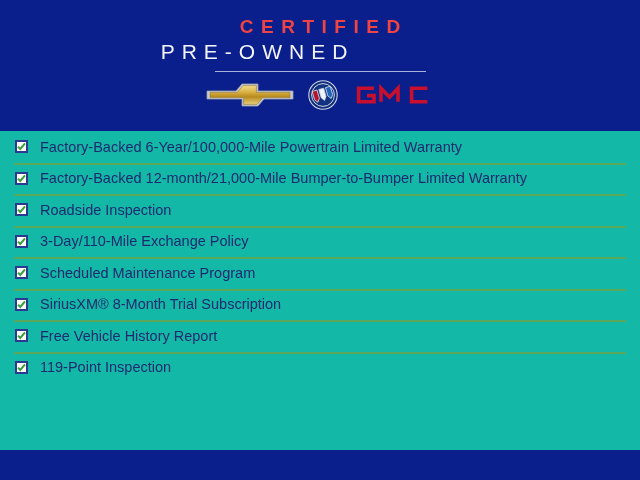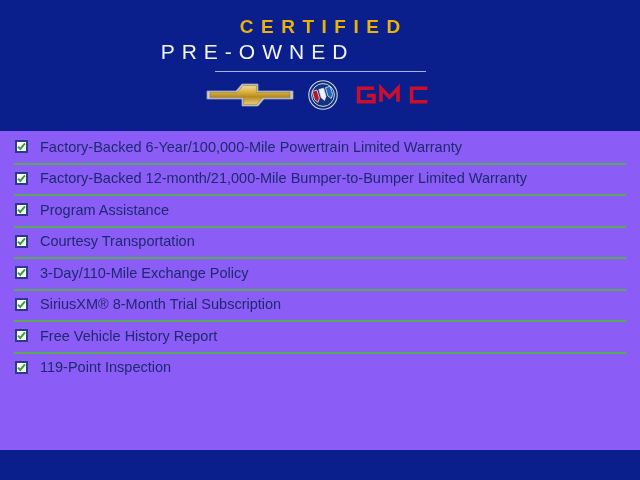--- a/index.html
+++ b/index.html
@@ -27,21 +27,21 @@
     height: 131px;
     background: #0a1f8c;
     overflow: hidden;
   }
   #certified-text {
     position: absolute;
     left: 0;
     top: 16px;
     width: 640px;
     text-align: center;
-    color: #eab308;
+    color: #ef4444;
     font-family: "Liberation Sans", sans-serif;
     font-size: 19px;
     font-weight: bold;
     letter-spacing: 7.5px;
     text-indent: 7.5px;
     line-height: 22px;
   }
   #preowned-text {
     position: absolute;
     left: 0;
@@ -79,21 +79,21 @@
     display: block;
   }
 
   
   #feature-list {
     position: absolute;
     left: 0;
     top: 131px;
     width: 640px;
     height: 319px;
-    background: #8b5cf6;
+    background: #14b8a6;
   }
   .feature-row {
     position: relative;
     height: 31.5px;
     display: flex;
     align-items: center;
     padding-left: 15px;
     box-sizing: border-box;
   }
   .feature-row + .feature-row::before {
@@ -220,41 +220,41 @@
       </span>
       <span class="feature-label">Factory-Backed 12-month/21,000-Mile Bumper-to-Bumper Limited Warranty</span>
     </div>
 
     <div class="feature-row">
       <span class="checkbox">
         <svg width="9" height="9" viewBox="0 0 9 9">
             <path d="M1 4.6 L3.3 7 L8 1.4" fill="none" stroke="#3a9e3a" stroke-width="2"></path>
           </svg>
       </span>
-      <span class="feature-label">Program Assistance</span>
-    </div>
-
-    <div class="feature-row">
-      <span class="checkbox">
-        <svg width="9" height="9" viewBox="0 0 9 9">
-            <path d="M1 4.6 L3.3 7 L8 1.4" fill="none" stroke="#3a9e3a" stroke-width="2"></path>
-          </svg>
-      </span>
-      <span class="feature-label">Courtesy Transportation</span>
-    </div>
+      <span class="feature-label">Roadside Inspection</span>
+    </div>
+
 
     <div class="feature-row">
       <span class="checkbox">
         <svg width="9" height="9" viewBox="0 0 9 9">
             <path d="M1 4.6 L3.3 7 L8 1.4" fill="none" stroke="#3a9e3a" stroke-width="2"></path>
           </svg>
       </span>
       <span class="feature-label">3-Day/110-Mile Exchange Policy</span>
     </div>
 
+    <div class="feature-row">
+      <span class="checkbox">
+        <svg width="9" height="9" viewBox="0 0 9 9">
+            <path d="M1 4.6 L3.3 7 L8 1.4" fill="none" stroke="#3a9e3a" stroke-width="2"></path>
+          </svg>
+      </span>
+      <span class="feature-label">Scheduled Maintenance Program</span>
+    </div>
 
 
     <div class="feature-row">
       <span class="checkbox">
         <svg width="9" height="9" viewBox="0 0 9 9">
             <path d="M1 4.6 L3.3 7 L8 1.4" fill="none" stroke="#3a9e3a" stroke-width="2"></path>
           </svg>
       </span>
       <span class="feature-label">SiriusXM® 8-Month Trial Subscription</span>
     </div>

